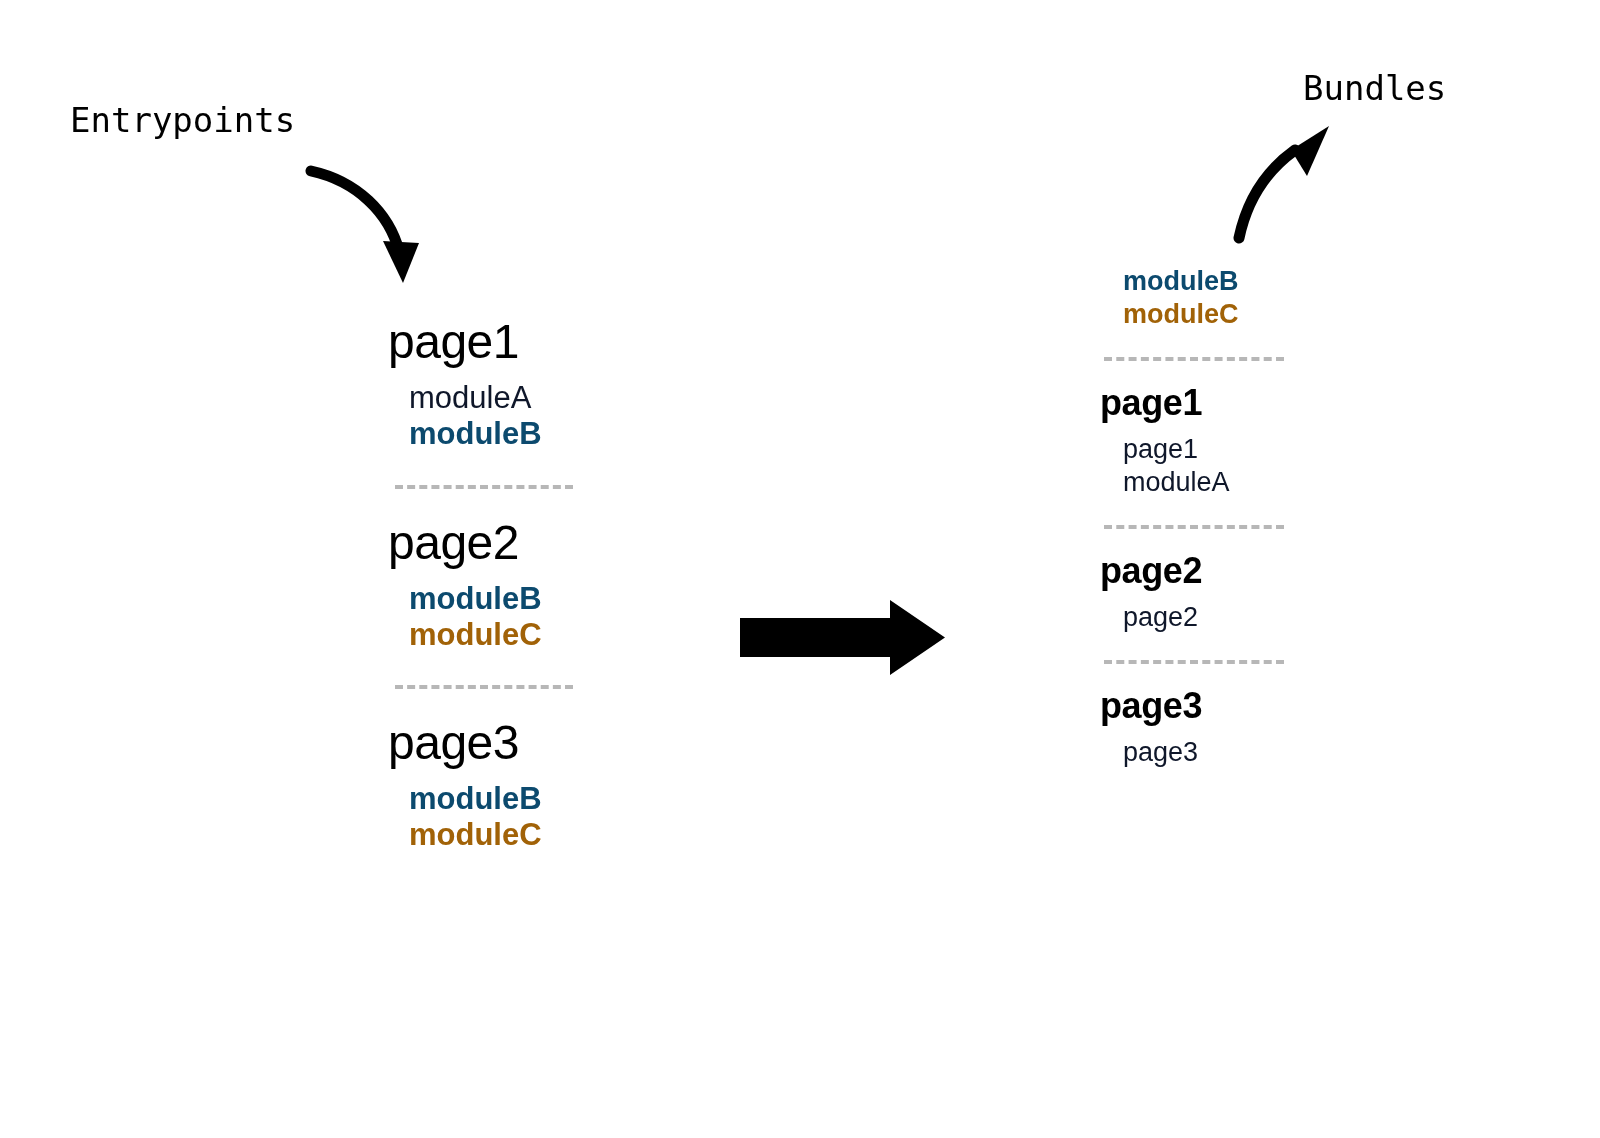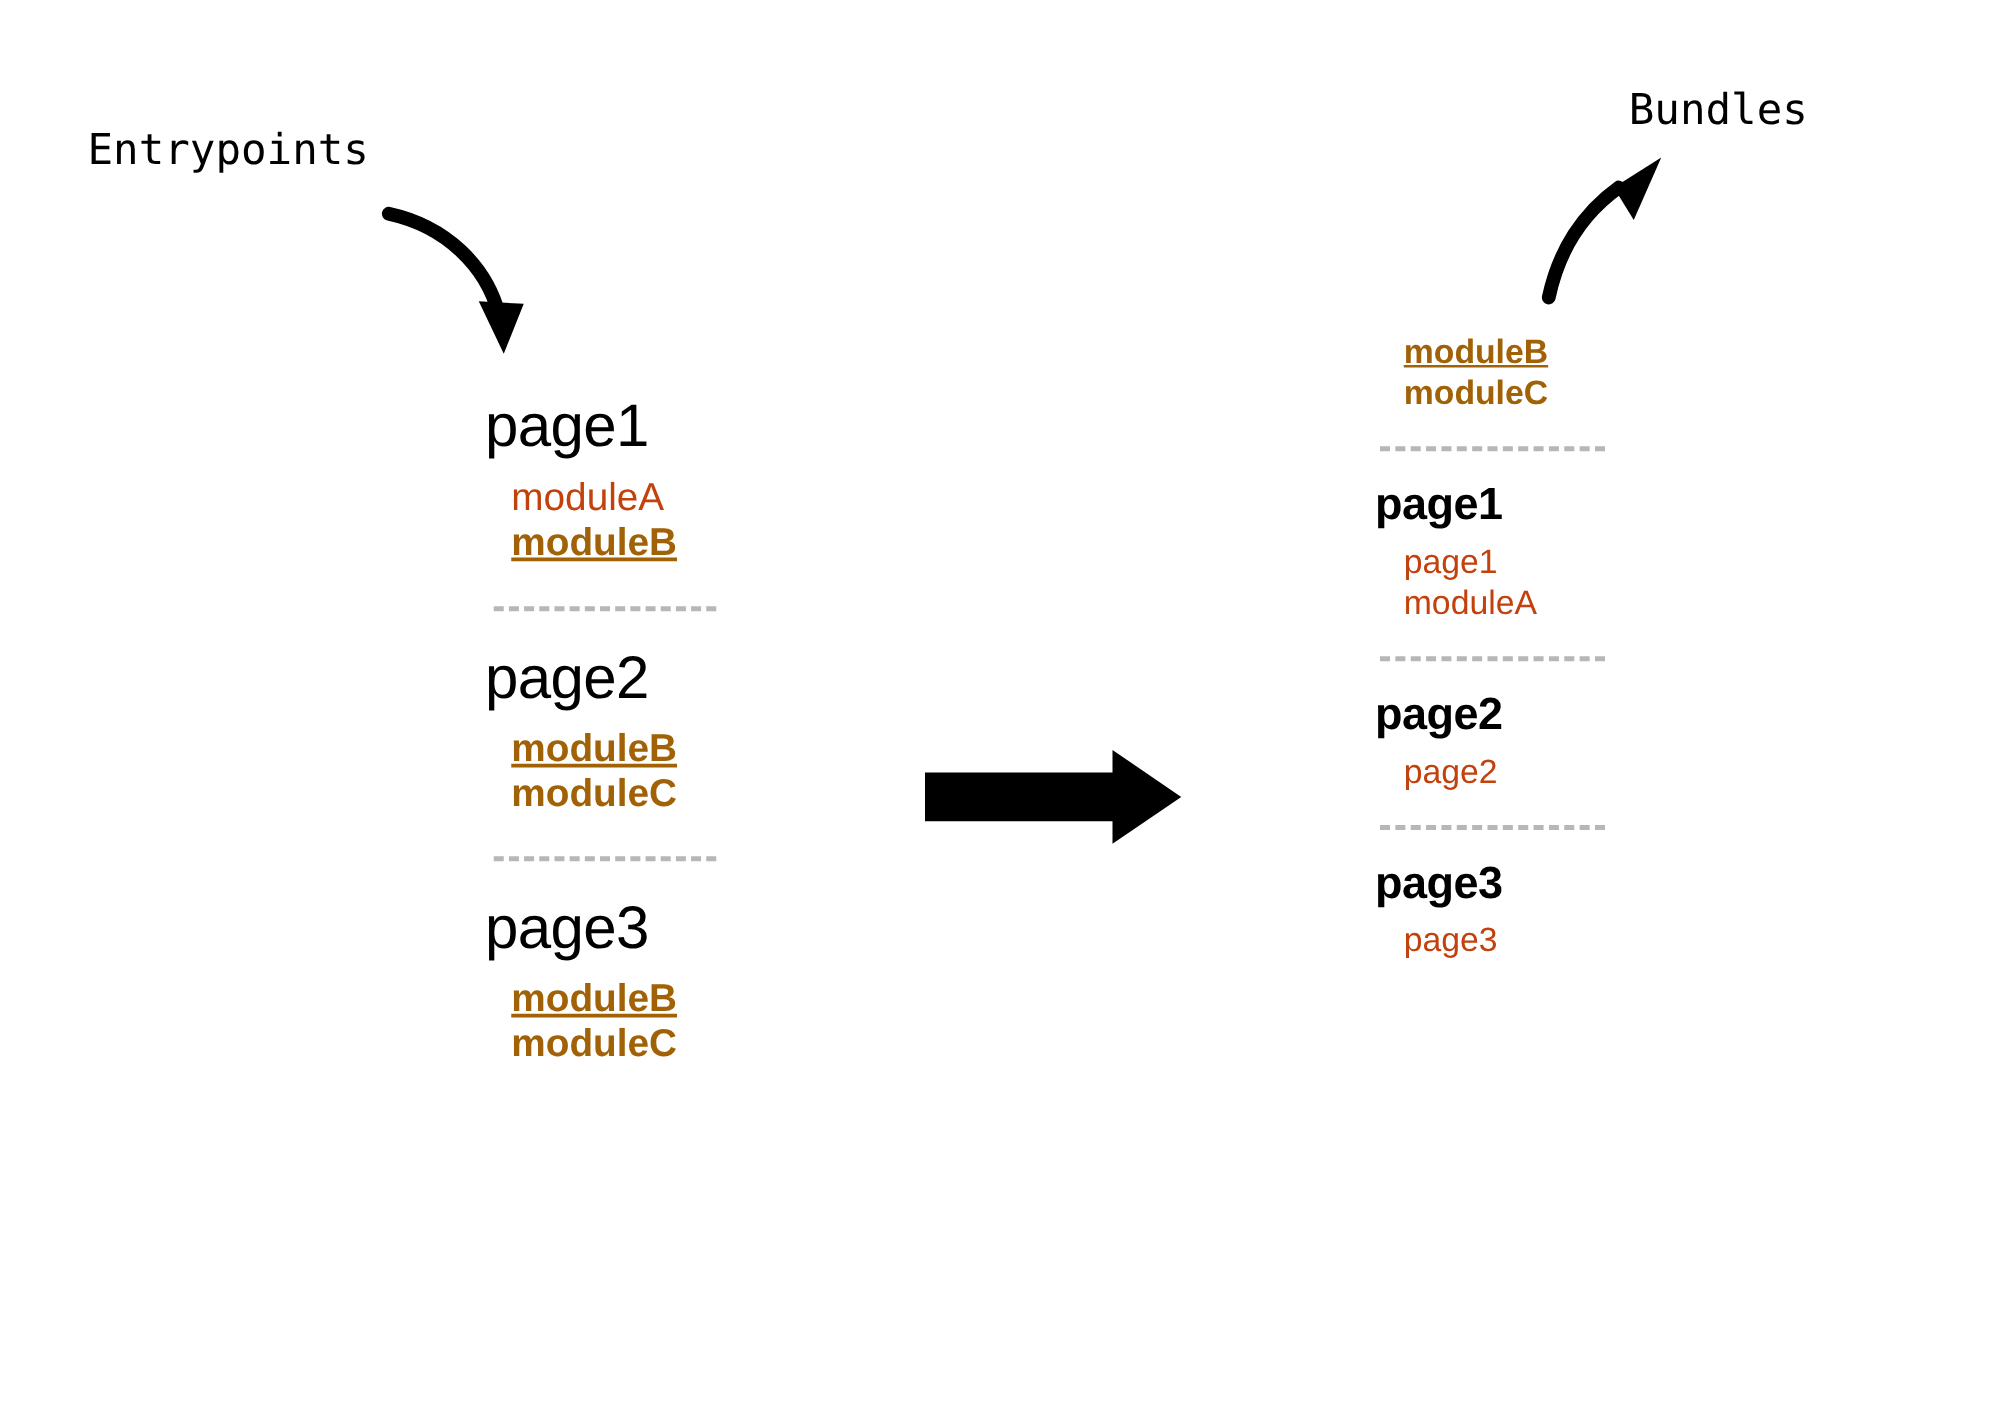--- a/index.html
+++ b/index.html
@@ -75,30 +75,29 @@
     list-style: none;
     margin: 0;
     padding: 0;
   }
   #entrypoints-column .module-list { padding-left: 21px; }
   #bundles-column     .module-list { padding-left: 23px; }
 
   .module-item {
     white-space: nowrap;
     line-height: 1.17;
-    color: #c2410c;
+    color: #0f172a;
     font-weight: 400;
   }
   #entrypoints-column .module-item { font-size: 31px; }
   #bundles-column     .module-item { font-size: 27px; line-height: 1.22; }
 
   .module-item.is-green {
-    color: #a16207;
+    color: #0c4a6e;
     font-weight: 700;
-    text-decoration: underline;
   }
   .module-item.is-red {
     color: #a16207;
     font-weight: 700;
   }
 
   .divider {
     height: 0;
     border-top: 4px dashed #b7b7b7;
   }

